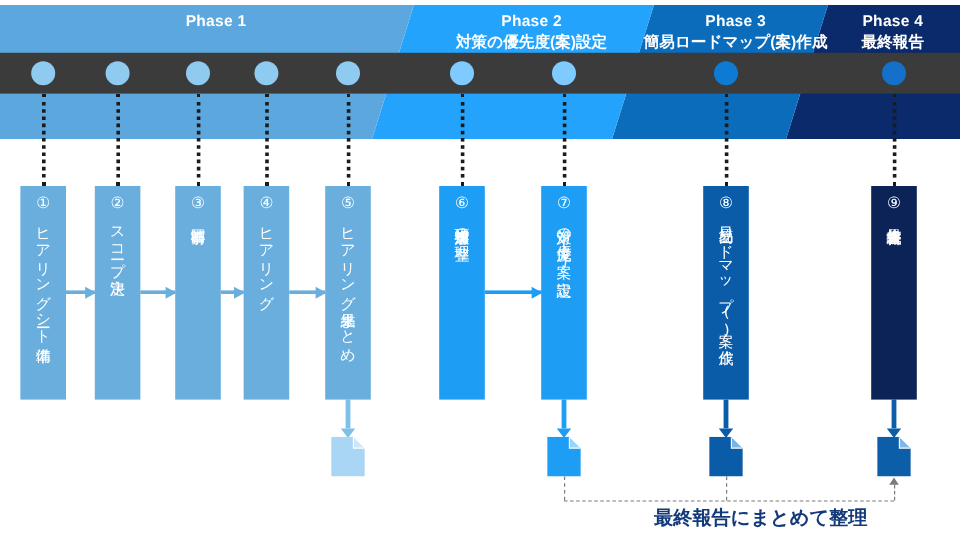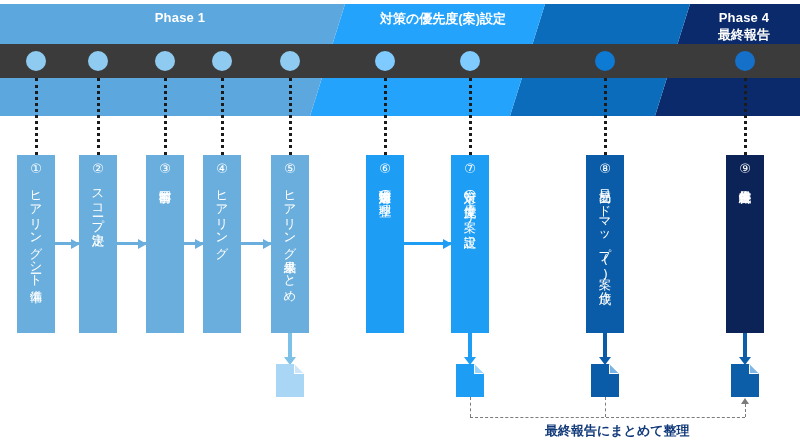--- a/index.html
+++ b/index.html
@@ -74,21 +74,21 @@
   
   .dash-seg { position:absolute; z-index:2; }
   .dash-h { border-top:1.6px dashed #7b7b7b; }
   .dash-v { border-left:1.6px dashed #7b7b7b; }
   .dash-up-head {
     position:absolute; width:0; height:0;
     border-left:4px solid transparent; border-right:4px solid transparent;
     border-bottom:6px solid #7b7b7b; z-index:3;
   }
   .summary-note {
-    position:absolute; font-size:13px; font-weight:bold; color:#123a7a;
+    position:absolute; font-size:16px; font-weight:bold; color:#123a7a;
     white-space:nowrap; z-index:4;
     font-family:"DejaVu Sans","Liberation Sans", sans-serif;
   }
 </style>
 </head>
 <body>
 
 <div id="stage">
 
   <div class="band-layer">
@@ -102,21 +102,26 @@
     <div class="band" style="left:310px; width:235px; background:#24a3fc;
                 clip-path: polygon(35px 0, 235px 0, 200px 112px, 0 112px);"></div>
 
     <div class="band" style="left:0px; width:345px; background:#5ba7de;
                 clip-path: polygon(0 0, 345px 0, 310px 112px, 0 112px);"></div>
 
     <div class="band-label" style="left:80px; width:200px;">
       <span class="en">Phase 1</span>
     </div>
     <div class="band-label" style="left:343px; width:200px;">
+      <span class="en">Phase 2</span>
       <span class="jp">対策の優先度(案)設定</span>
+    </div>
+    <div class="band-label" style="left:513px; width:200px;">
+      <span class="en">Phase 3</span>
+      <span class="jp">簡易ロードマップ(案)作成</span>
     </div>
     <div class="band-label" style="left:674px; width:140px;">
       <span class="en">Phase 4</span>
       <span class="jp">最終報告</span>
     </div>
   </div>
 
   <div class="timeline-bar"></div>
 
   <div class="tl-dot" style="left:26px;  background:#8fcbf0;"></div>

